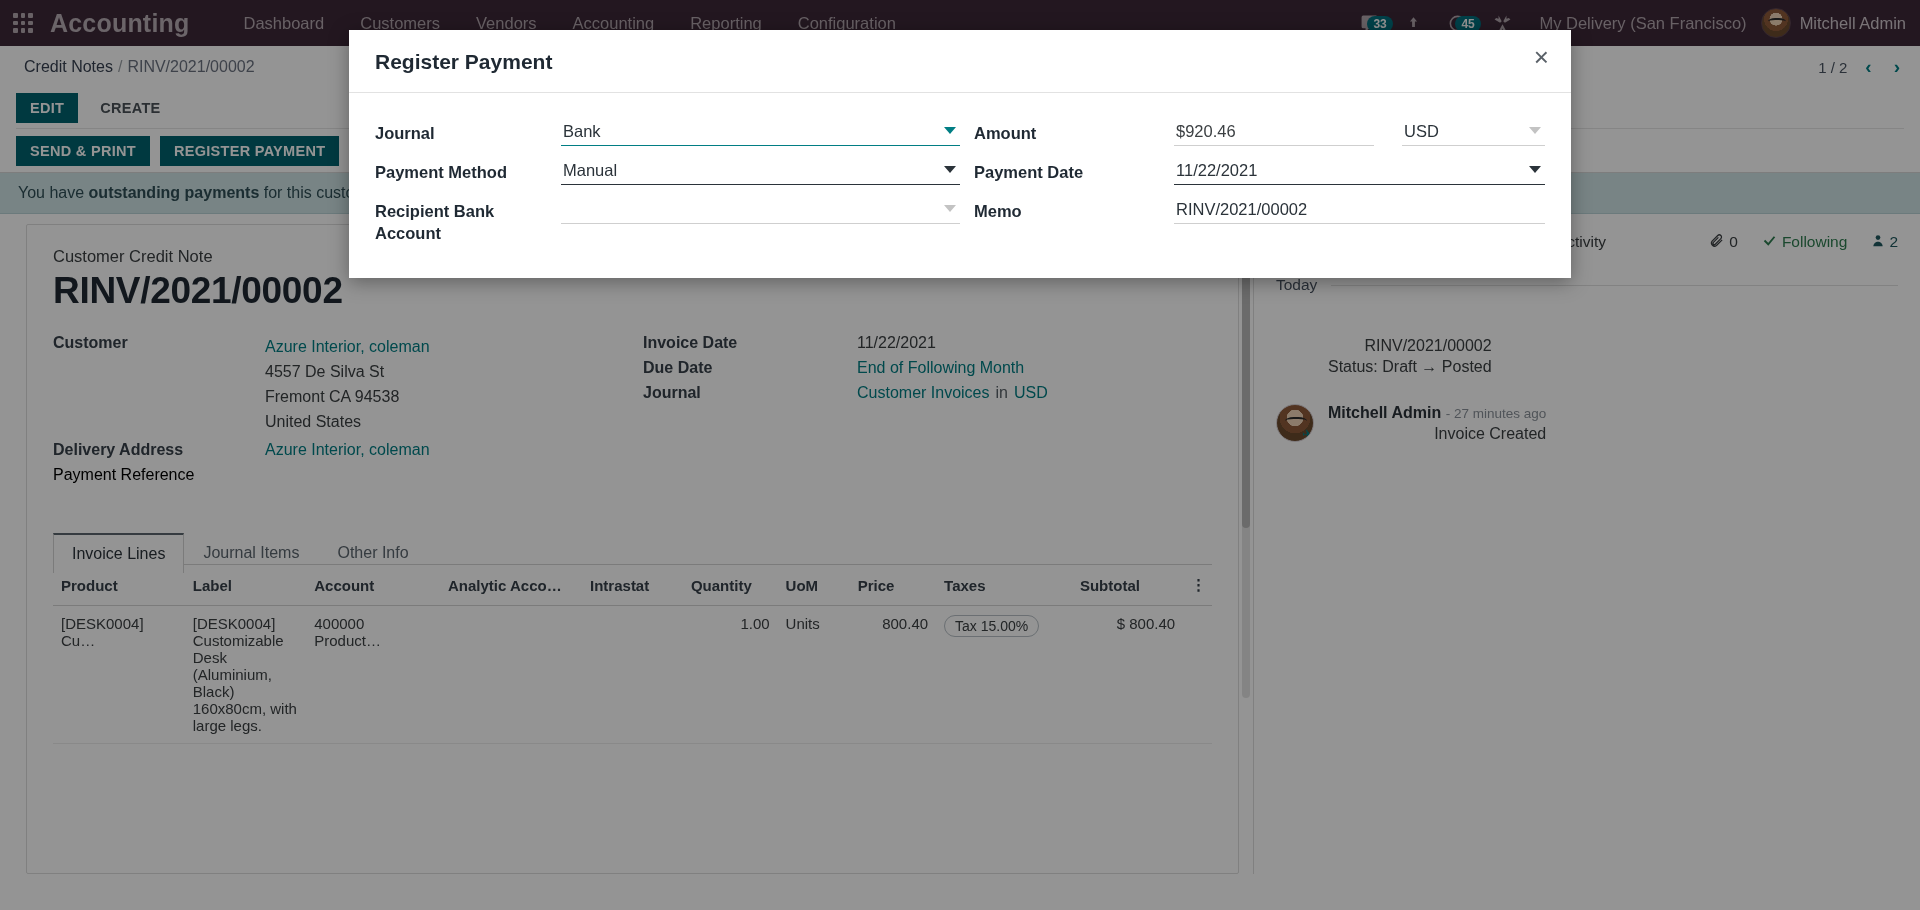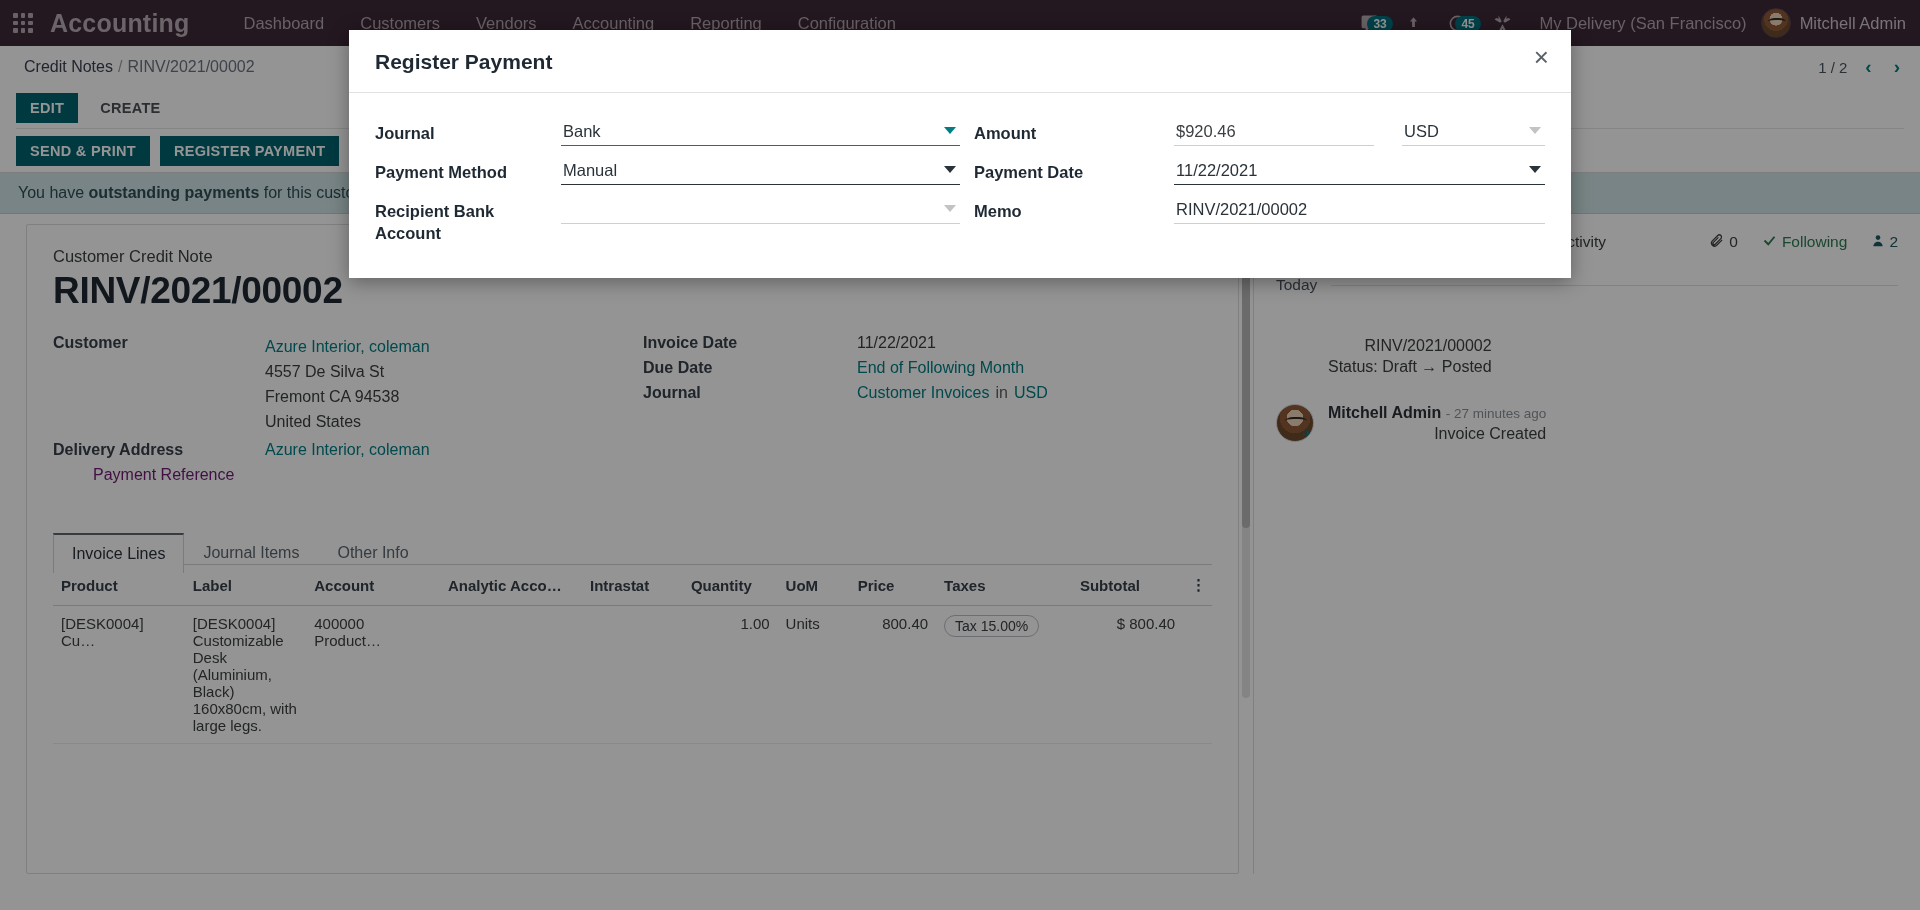--- a/index.html
+++ b/index.html
@@ -78,21 +78,21 @@
   .sheet-wrap { width: 1253px; padding: 10px 14px 0 26px; position: relative; overflow: hidden; }
   .sheet { border: 1px solid #dcdcdc; background: #fff; padding: 22px 26px; height: 100%; border-radius: 2px; }
   .sheet-sub { font-size: 16.5px; color: #3c4043; margin-bottom: 4px; }
   .sheet-title { font-size: 37px; font-weight: bold; color: #1f2933; letter-spacing: -.3px; margin-bottom: 22px; }
 
   .fields { display: flex; gap: 0; }
   .fcol { display: grid; grid-template-columns: auto 1fr; row-gap: 7px; column-gap: 22px; align-content: start; }
   .fcol.left { width: 590px; grid-template-columns: 190px 1fr; }
   .fcol.right { width: 520px; grid-template-columns: 192px 1fr; }
   .flabel { font-size: 16px; font-weight: bold; color: #37414a; }
-  .flabel.muted { font-weight: normal; color: #701a75; margin-left: 40px; }
+  .flabel.muted { font-weight: normal; color: #000000; }
   .fval { font-size: 16px; color: #37414a; }
   .fval.link { color: #017e84; cursor: pointer; }
   .fval.plain { color: #3c4043; }
   .fval-lines div { line-height: 25px; }
   .inline-sep { color: #5a6168; padding: 0 6px; }
 
   
   .notebook { margin-top: 40px; }
   .tabs { display: flex; border-bottom: 1px solid #d4d4d4; }
   .tab {

